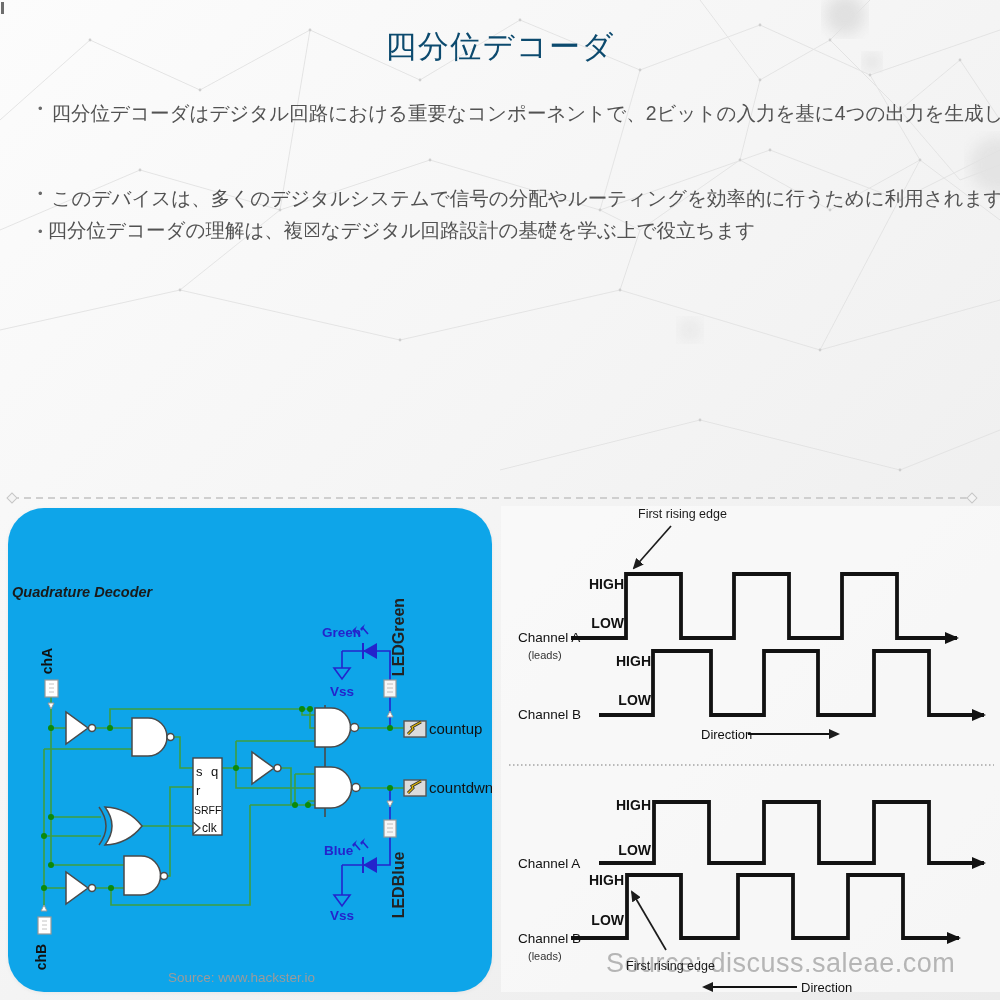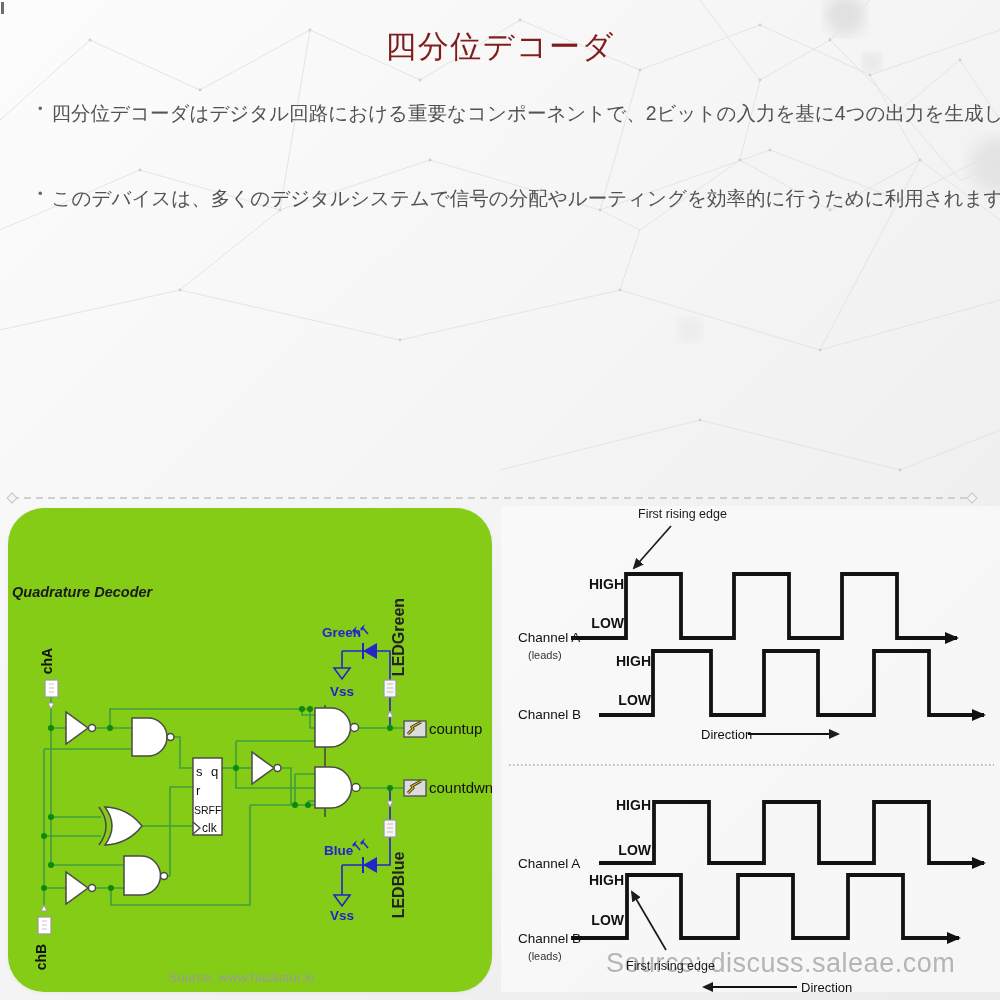--- a/index.html
+++ b/index.html
@@ -4,39 +4,39 @@
 <style>
   html,body{margin:0;padding:0;}
   body{
     width:1000px;height:1000px;overflow:hidden;position:relative;
     font-family:"Liberation Sans",sans-serif;
     background:linear-gradient(135deg,#fcfcfc 0%,#f5f5f5 45%,#ebebeb 100%);
   }
   .plexus{position:absolute;top:0;left:0;pointer-events:none;}
   .page-title{
     position:absolute;top:26px;left:0;width:1000px;text-align:center;
-    font-size:31px;font-weight:400;color:#7f1d1d;letter-spacing:1.5px;margin:0;
+    font-size:31px;font-weight:400;color:#0c4a6e;letter-spacing:1.5px;margin:0;
   }
   .bullets{position:absolute;top:0;left:0;width:1000px;height:260px;overflow:hidden;}
   .bullet-row{position:absolute;left:38px;white-space:nowrap;font-size:19.5px;color:#525252;}
   .bullet-row .marker{display:inline-block;font-size:13px;color:#6a6a6a;}
   .bullet-row.raised .marker{transform:translateY(-7px);margin-right:9px;}
   .bullet-row.inline .marker{transform:translateY(-1px);margin-right:5px;}
   .divider{
     position:absolute;left:12px;top:497px;width:964px;height:2px;
     background:repeating-linear-gradient(90deg,#cfcfcf 0 7px,transparent 7px 12px);
   }
   .diamond{
     position:absolute;width:6px;height:6px;border:1px solid #c6c6c6;background:#f4f4f4;
     transform:rotate(45deg);top:494px;
   }
   .diamond.left{left:8px;} .diamond.right{left:968px;}
   .circuit-card{
     position:absolute;left:8px;top:508px;width:484px;height:484px;
-    background:#84cc16;border-radius:36px;box-shadow:0 1px 4px rgba(0,0,0,0.05);
+    background:#0ea5e9;border-radius:36px;box-shadow:0 1px 4px rgba(0,0,0,0.05);
   }
   .timing-panel{
     position:absolute;left:501px;top:500px;width:505px;height:496px;
   }
   svg text{font-family:"Liberation Sans",sans-serif;}
   .corner-mark{position:absolute;left:1px;top:2px;width:3px;height:12px;background:#4a4a4a;opacity:.8;}
 </style>
 </head>
 <body>
 
@@ -100,20 +100,21 @@
       <circle cx="700" cy="420" r="1.4"></circle>
       <circle cx="900" cy="470" r="1.4"></circle>
   </g>
 </svg>
 
 <h1 class="page-title">四分位デコーダ</h1>
 
 <div class="bullets">
   <div class="bullet-row raised" style="top:100px;"><span class="marker">•</span><span>四分位デコーダはデジタル回路における重要なコンポーネントで、2ビットの入力を基に4つの出力を生成します</span></div>
   <div class="bullet-row raised" style="top:185px;"><span class="marker">•</span><span>このデバイスは、多くのデジタルシステムで信号の分配やルーティングを効率的に行うために利用されます</span></div>
+  <div class="bullet-row inline" style="top:217px;"><span class="marker">•</span><span>四分位デコーダの理解は、複☒なデジタル回路設計の基礎を学ぶ上で役立ちます</span></div>
 </div>
 
 <div class="divider"></div>
 <i class="diamond left"></i>
 <i class="diamond right"></i>
 
 <div class="circuit-card">
 <svg width="484" height="484" viewBox="0 0 484 484">
 
   <text x="4" y="89" font-size="14.5" font-style="italic" font-weight="700" fill="#1a1a1a">Quadrature Decoder</text>

